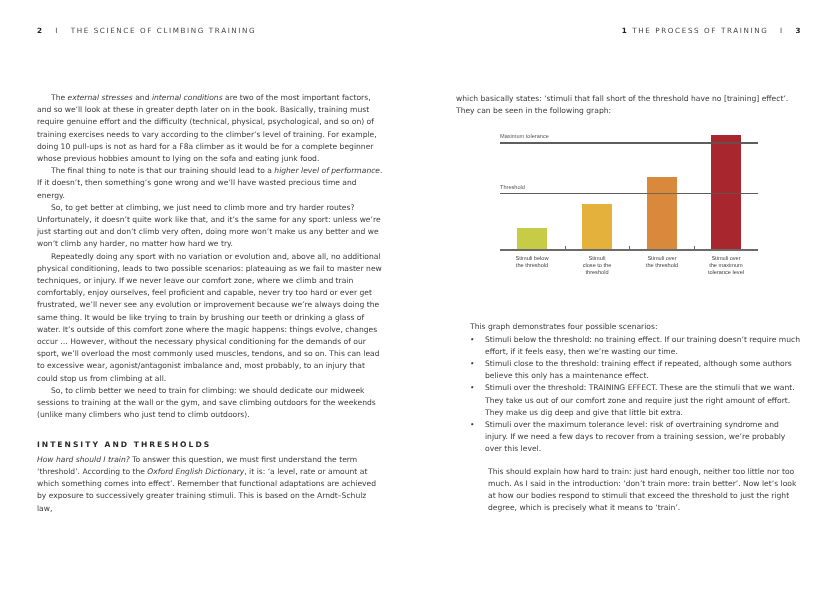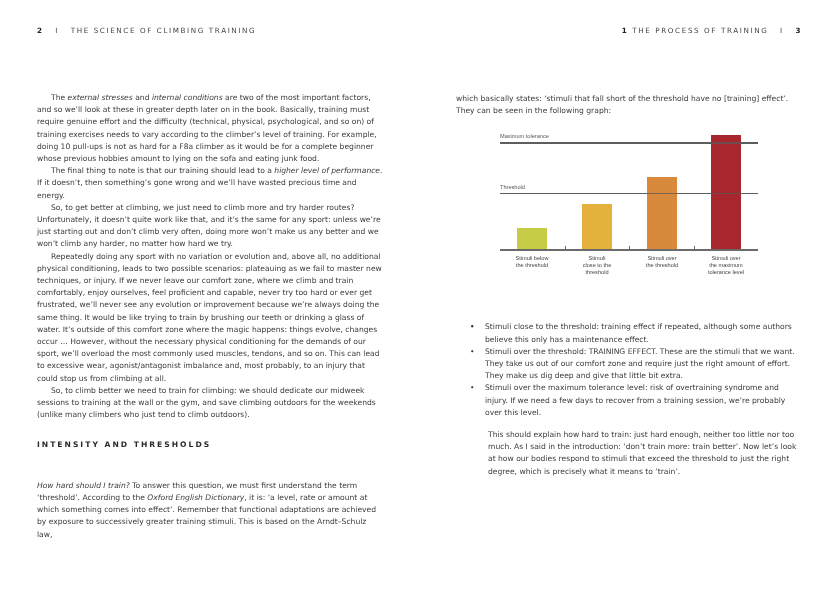--- a/index.html
+++ b/index.html
@@ -7,21 +7,21 @@
          font-family:"DejaVu Sans", sans-serif; color:#3a3a3a; }
   .running-head { position:absolute; top:26px; font-size:7.2px; letter-spacing:1.6px; color:#444; }
   .running-head b { font-weight:bold; color:#222; }
   .rh-left { left:37px;text-align:center; }
   .rh-right { right:37px; text-align:right; }
   .page { position:absolute; top:92px; width:346px; font-size:7.6px; line-height:12.2px; color:#3b3b3b; }
   .page-left { left:37px; }
   .page-right { left:456px; width:348px; top:93px; }
   p { margin:0; }
   .indent { text-indent:14px; }
-  .section-heading { margin-top:18px; margin-bottom:28px; font-weight:bold; font-size:7.6px; letter-spacing:2px; color:#2a2a2a; }
+  .section-heading { margin-top:18px; margin-bottom:2px; font-weight:bold; font-size:7.6px; letter-spacing:2px; color:#2a2a2a; }
   em { font-style:italic; }
   .chart { position:relative; width:348px; height:170px; margin:10px 0 24px 0; }
   .chart .hline { position:absolute; height:1.5px; background:#6b6b6b; }
   .chart .hlabel { position:absolute; font-size:5.6px; color:#555; font-family:"Liberation Sans", sans-serif; }
   .chart .bar { position:absolute; }
   .chart .tick { position:absolute; width:1px; height:4px; background:#6b6b6b; }
   .chart .xlabel { position:absolute; width:60px; text-align:center; font-size:5.6px; line-height:6.6px; color:#444; font-family:"Liberation Sans", sans-serif; }
   .list-intro { margin-left:14px; }
   ul.scenarios { list-style:none; margin:0; padding:0; }
   ul.scenarios li { position:relative; padding-left:29px; }
@@ -71,20 +71,21 @@
       <div class="hline" style="left: 44px; width: 258px; top: 122px;"></div>
       <div class="tick" style="left: 109px; top: 119px;"></div>
       <div class="tick" style="left: 173px; top: 119px;"></div>
       <div class="tick" style="left: 238px; top: 119px;"></div>
       <div class="xlabel" style="left: 46px; top: 128px;">Stimuli below<br>the threshold</div>
       <div class="xlabel" style="left: 111px; top: 128px;">Stimuli<br>close to the<br>threshold</div>
       <div class="xlabel" style="left: 176px; top: 128px;">Stimuli over<br>the threshold</div>
       <div class="xlabel" style="left: 240px; top: 128px;">Stimuli over<br>the maximum<br>tolerance level</div>
     </div>
 
+  <p class="list-intro">This graph demonstrates four possible scenarios:</p>
   <ul class="scenarios">
-    <li><span class="bullet">•</span></li>
+    <li><span class="bullet">•</span><span>Stimuli below the threshold: no training effect. If our training doesn’t require much effort, if it feels easy, then we’re wasting our time.</span></li>
     <li><span class="bullet">•</span><span>Stimuli close to the threshold: training effect if repeated, although some authors believe this only has a maintenance effect.</span></li>
     <li><span class="bullet">•</span><span>Stimuli over the threshold: TRAINING EFFECT. These are the stimuli that we want. They take us out of our comfort zone and require just the right amount of effort. They make us dig deep and give that little bit extra.</span></li>
     <li><span class="bullet">•</span><span>Stimuli over the maximum tolerance level: risk of overtraining syndrome and injury. If we need a few days to recover from a training session, we’re probably over this level.</span></li>
   </ul>
   <p class="after-list">This should explain how hard to train: just hard enough, neither too little nor too much. As I said in the introduction: ‘don’t train more: train better’. Now let’s look at how our bodies respond to stimuli that exceed the threshold to just the right degree, which is precisely what it means to ‘train’.</p>
 </div>
 
 </body></html>

